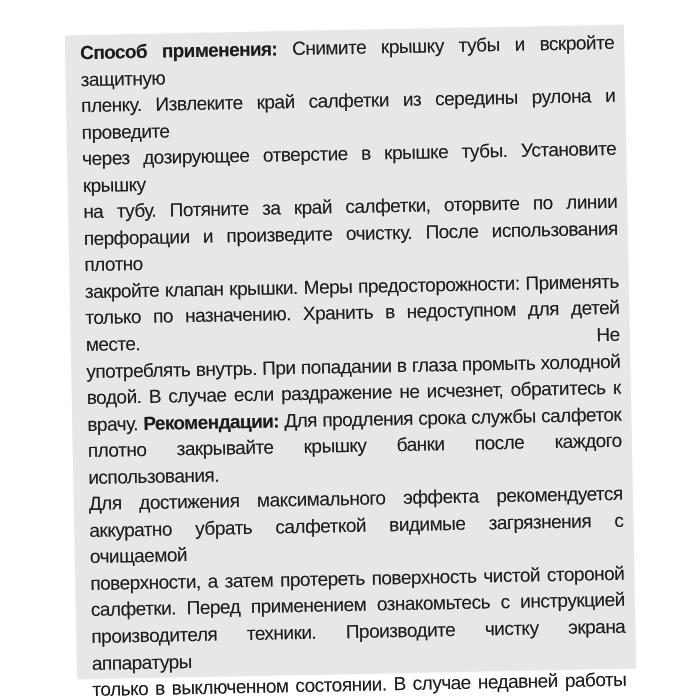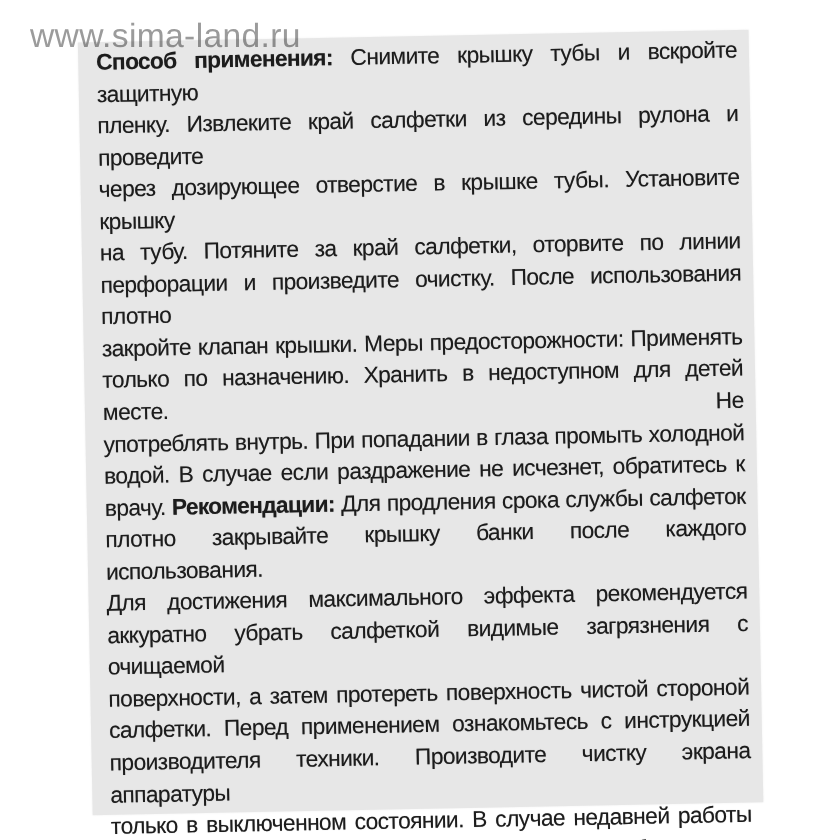--- a/index.html
+++ b/index.html
@@ -75,14 +75,13 @@
         <div class="line"><span>плотно закрывайте крышку банки после каждого использования.</span></div>
         <div class="line"><span>Для достижения максимального эффекта рекомендуется</span></div>
         <div class="line"><span>аккуратно убрать салфеткой видимые загрязнения с очищаемой</span></div>
         <div class="line"><span>поверхности, а затем протереть поверхность чистой стороной</span></div>
         <div class="line"><span>салфетки. Перед применением ознакомьтесь с инструкцией</span></div>
         <div class="line"><span>производителя техники. Производите чистку экрана аппаратуры</span></div>
         <div class="line"><span>только в выключенном состоянии. В случае недавней работы</span></div>
         <div class="line"><span>аппаратуры, дайте экрану остыть: это исключит образование</span></div>
       </div>
   </div>
-  <div class="watermark">www.sima-land.ru</div>
 </div>
 
 </body></html>

